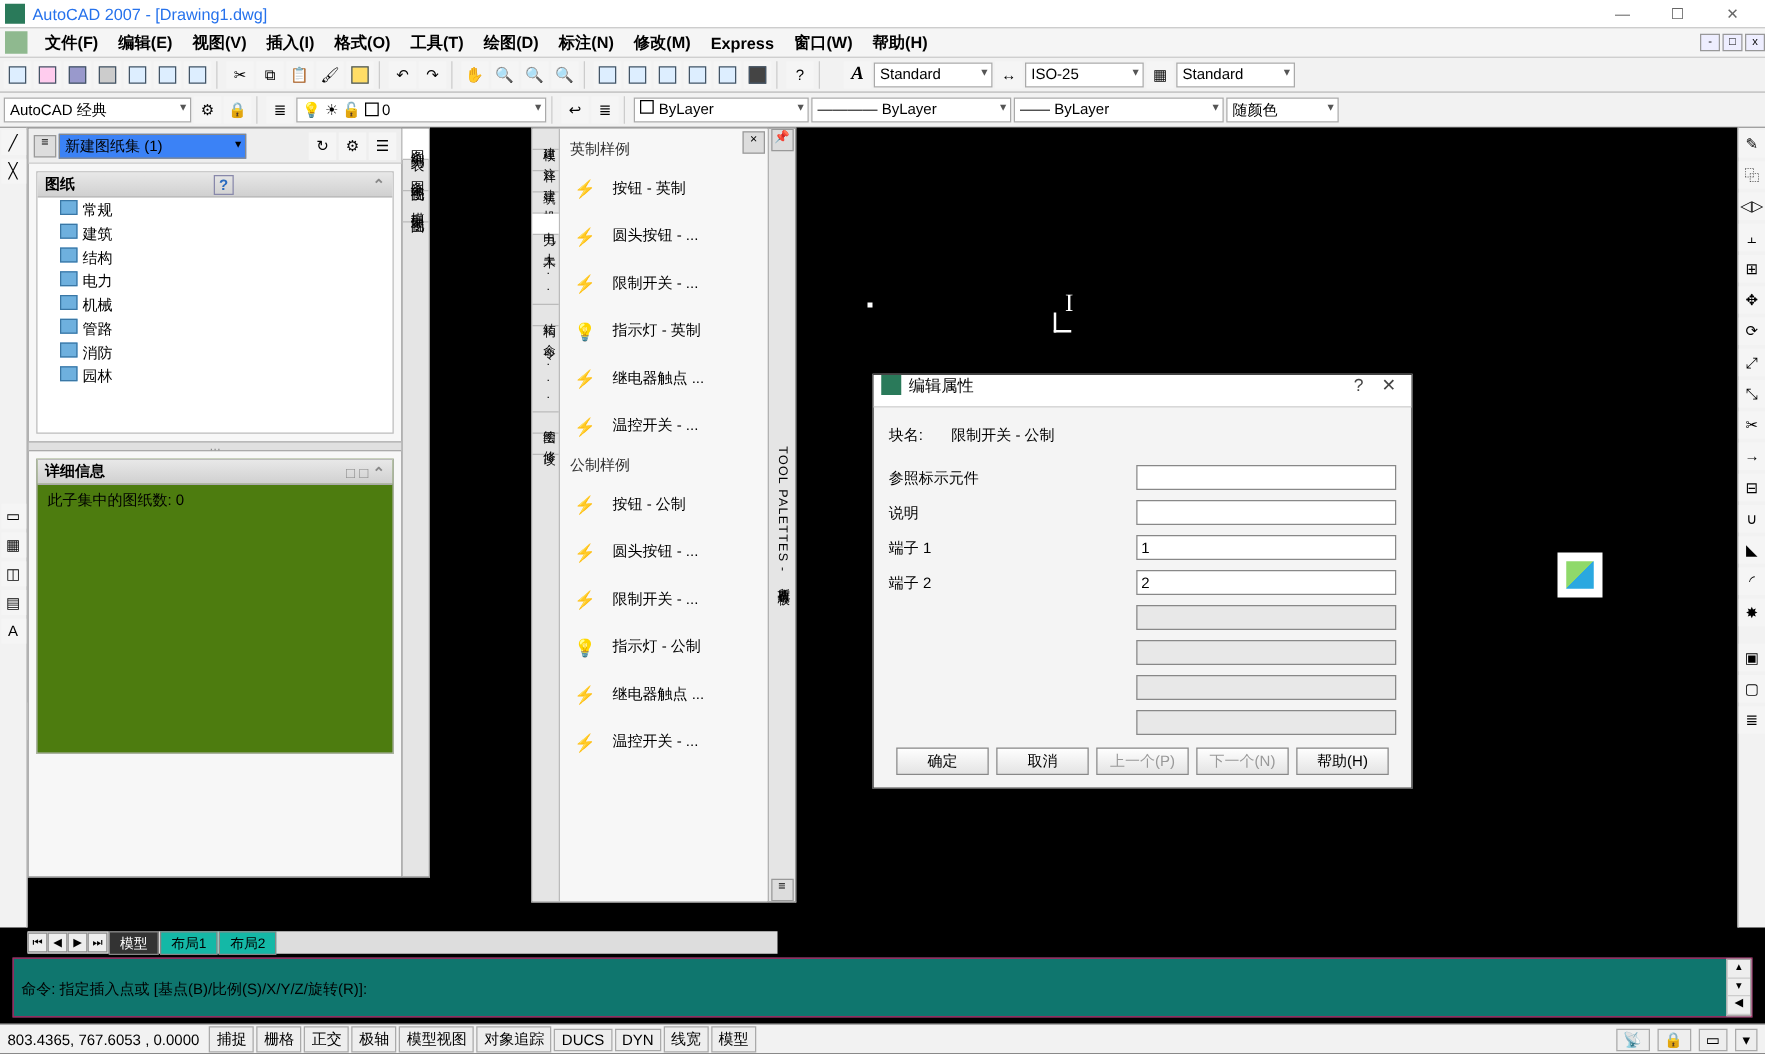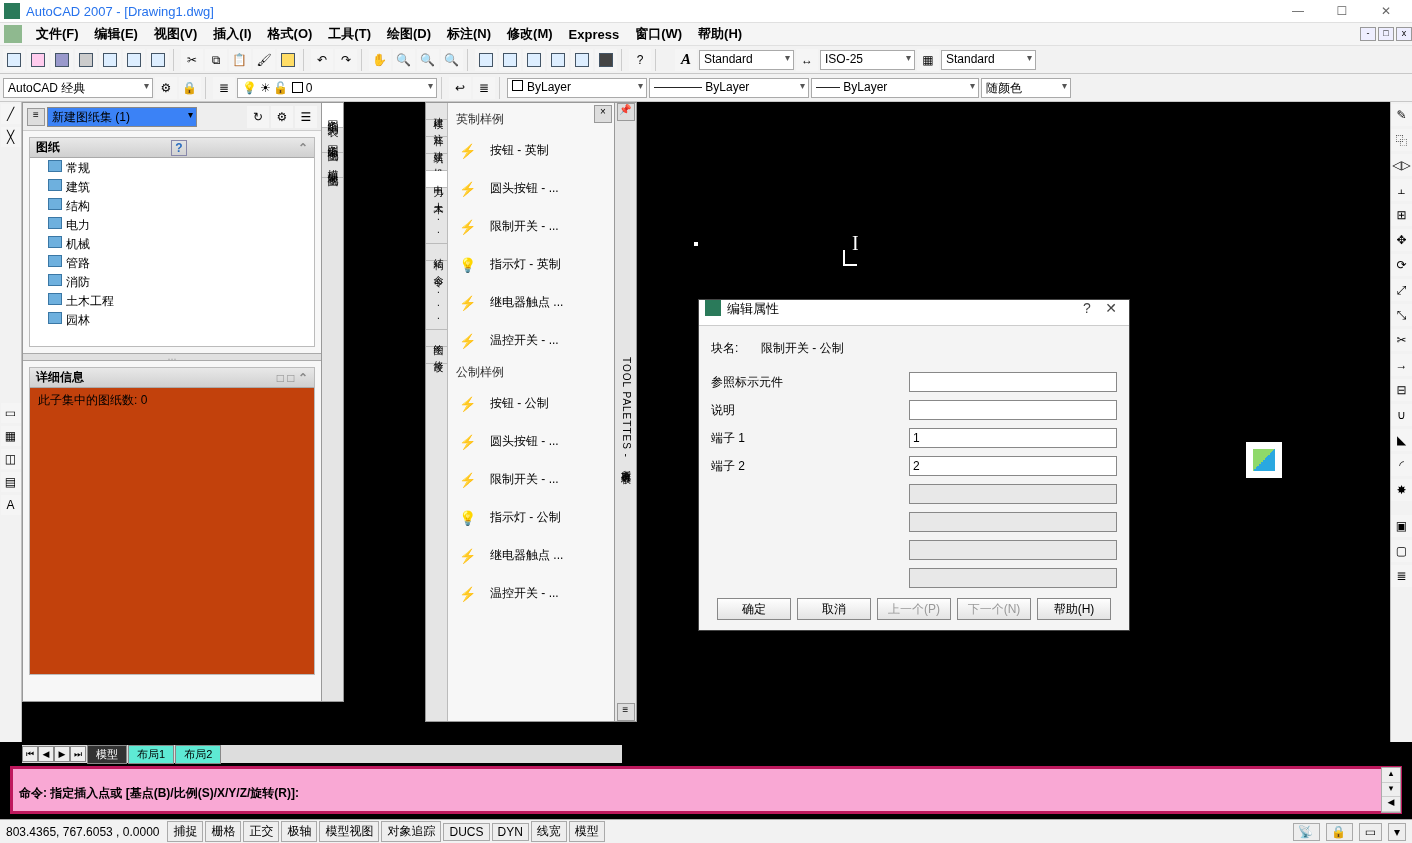--- a/index.html
+++ b/index.html
@@ -42,21 +42,21 @@
 .sheet-panel { position:absolute; left:22px; top:0; width:300px; height:600px; background:#f7f7f7; border:1px solid #999; }
 .sheet-top { height:28px; background:#eee; display:flex; align-items:center; padding:0 4px; gap:2px; border-bottom:1px solid #ccc; }
 .sheet-top .ss-drop { flex:0 0 150px; height:20px; border:1px solid #888; background:#3b82f6; padding:1px 16px 1px 4px; position:relative; }
 .sheet-top .ss-drop::after { content:"▾"; position:absolute; right:3px; top:1px; font-size:10px;}
 .sheet-paper { margin:6px; background:#fff; border:1px solid #bbb; height:210px; overflow:hidden; }
 .sp-header { background: linear-gradient(#e8e8e8,#d0d0d0); height:20px; display:flex; align-items:center; padding:0 6px; font-weight:bold; border-bottom:1px solid #aaa; justify-content:space-between;}
 .sp-list { padding:2px 0; }
 .sp-item { display:flex; align-items:flex-start; height:19px; padding-left:18px; gap:4px; }
 .sp-item .folder-ico { width:14px; height:12px; background:#6eb0de; border:1px solid #3a77a5; }
 .splitter { height:8px; background:#e0e0e0; border-top:1px solid #aaa; border-bottom:1px solid #aaa; text-align:center; font-size:9px; color:#888; }
-.detail-paper { margin:6px; background:#c2410c; border:1px solid #bbb; height:308px; }
+.detail-paper { margin:6px; background:#4d7c0f; border:1px solid #bbb; height:236px; }
 .detail-paper .sp-body { padding:4px 8px; font-size:12px; }
 
 
 .sheet-vtabs { position:absolute; left:322px; top:0; width:22px; height:600px; background:#e5e5e5; border:1px solid #999; border-left:none;}
 .vtab { writing-mode: vertical-rl; text-orientation: upright; font-size:11px; padding:8px 3px; border-bottom:1px solid #bbb; text-align:center; letter-spacing:2px;}
 .sheet-mgr-label { position:absolute; left:22px; top:460px; writing-mode:vertical-rl; text-orientation:upright; background:#eee; font-size:11px; padding:6px 2px; letter-spacing:3px;}
 
 
 .tool-palette { position:absolute; left:425px; top:0; width:190px; height:620px; background:#f7f7f7; border:1px solid #999; display:flex;}
 .tp-vtabs { width:22px; background:#e5e5e5; border-right:1px solid #bbb; display:flex; flex-direction:column;}
@@ -91,25 +91,25 @@
 .dlg-row label { width:200px; font-size:12px;}
 .dlg-row input { width:210px; height:20px; border:1px solid #888; padding:1px 3px; font-size:12px;}
 .dlg-row input:disabled { background:#e8e8e8;}
 .dlg-buttons { position:absolute; bottom:10px; left:0; right:0; display:flex; justify-content:center; gap:6px;}
 .dlg-buttons button { width:74px; height:22px; border:1px solid #888; background:linear-gradient(#fefefe,#e4e4e4); font-size:12px;}
 .dlg-buttons button:disabled { color:#999;}
 
 
 .btm-tabs { position:absolute; left:22px; bottom:0; height:18px; background:#ddd; display:flex; align-items:center; width:600px;}
 .btm-tabs .nav { width:16px; height:16px; border:1px solid #888; background:#eee; text-align:center; font-size:9px; line-height:14px;}
-.btm-tabs .tab { padding:1px 8px; border:1px solid #888; background:#5eead4; font-size:11px; margin-left:1px;}
+.btm-tabs .tab { padding:1px 8px; border:1px solid #888; background:#14b8a6; font-size:11px; margin-left:1px;}
 .btm-tabs .tab.active { background:#333; color:#fff;}
 
 
-.cmdline { position:absolute; left:10px; right:10px; bottom:29px; height:48px; background:#f9a8d4; border:3px solid #be185d; padding:2px 6px; font-family:"SimSun",monospace; font-size:13px;font-weight:bold;}
+.cmdline { position:absolute; left:10px; right:10px; bottom:29px; height:48px; background:#0f766e; border:1px solid #be185d; padding:2px 6px; font-family:"SimSun",monospace; font-size:13px;}
 .cmd-scroll { position:absolute; right:11px; bottom:30px; width:20px; height:46px; background:#eee; border:1px solid #aaa; display:flex; flex-direction:column;}
 .cmd-scroll span{flex:1; text-align:center; font-size:9px; border-bottom:1px solid #ccc;}
 
 
 .statusbar { position:absolute; left:0; right:0; bottom:0; height:24px; background:#f2f2f2; border-top:1px solid #aaa; display:flex; align-items:center; font-size:12px;}
 .statusbar .coord { padding:0 6px;}
 .statusbar .sbtn { border:1px solid #aaa; padding:1px 5px; margin-left:2px; background:#eee;}
 .statusbar .right { margin-left:auto; display:flex; gap:4px; padding-right:6px;}
 
 .icon-rect { width:14px;height:14px; border:1px solid #456; background:#def;}
@@ -318,24 +318,20 @@
         <div class="sp-item">
             <span class="folder-ico"></span>
             <span>管路</span>
           </div>
         <div class="sp-item">
             <span class="folder-ico"></span>
             <span>消防</span>
           </div>
         <div class="sp-item">
             <span class="folder-ico"></span>
-            <span>土木工程</span>
-          </div>
-        <div class="sp-item">
-            <span class="folder-ico"></span>
             <span>园林</span>
           </div>
       </div>
     </div>
     <div class="splitter">⋯</div>
     <div class="detail-paper">
       <div class="sp-header">
         <span>详细信息</span>
         <span style="color:#888">□ □ ⌃</span>
       </div>

